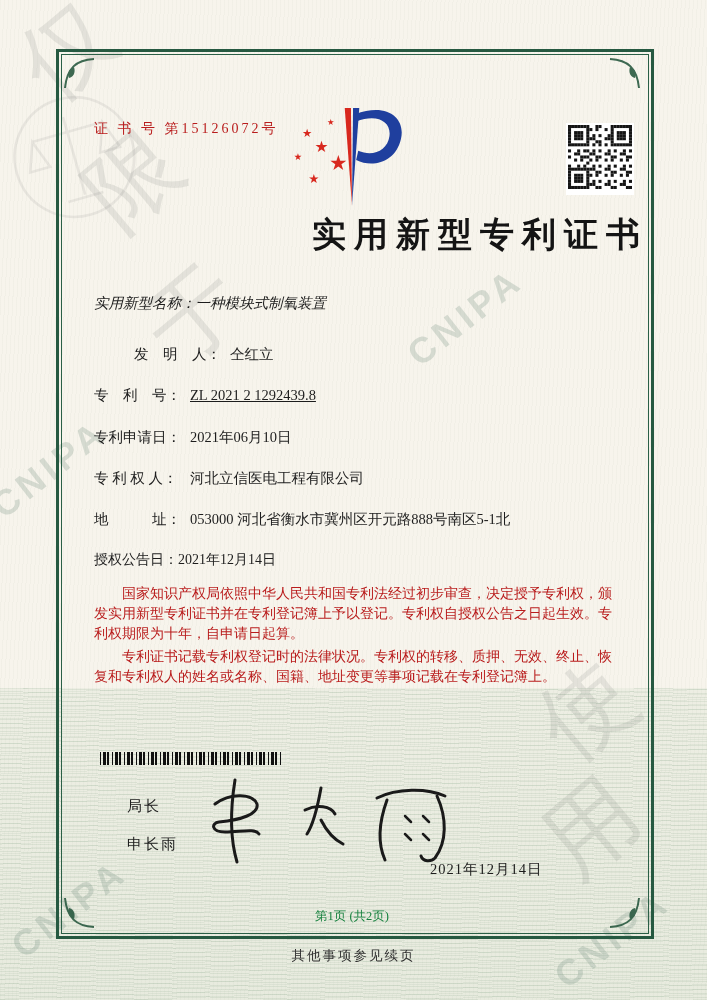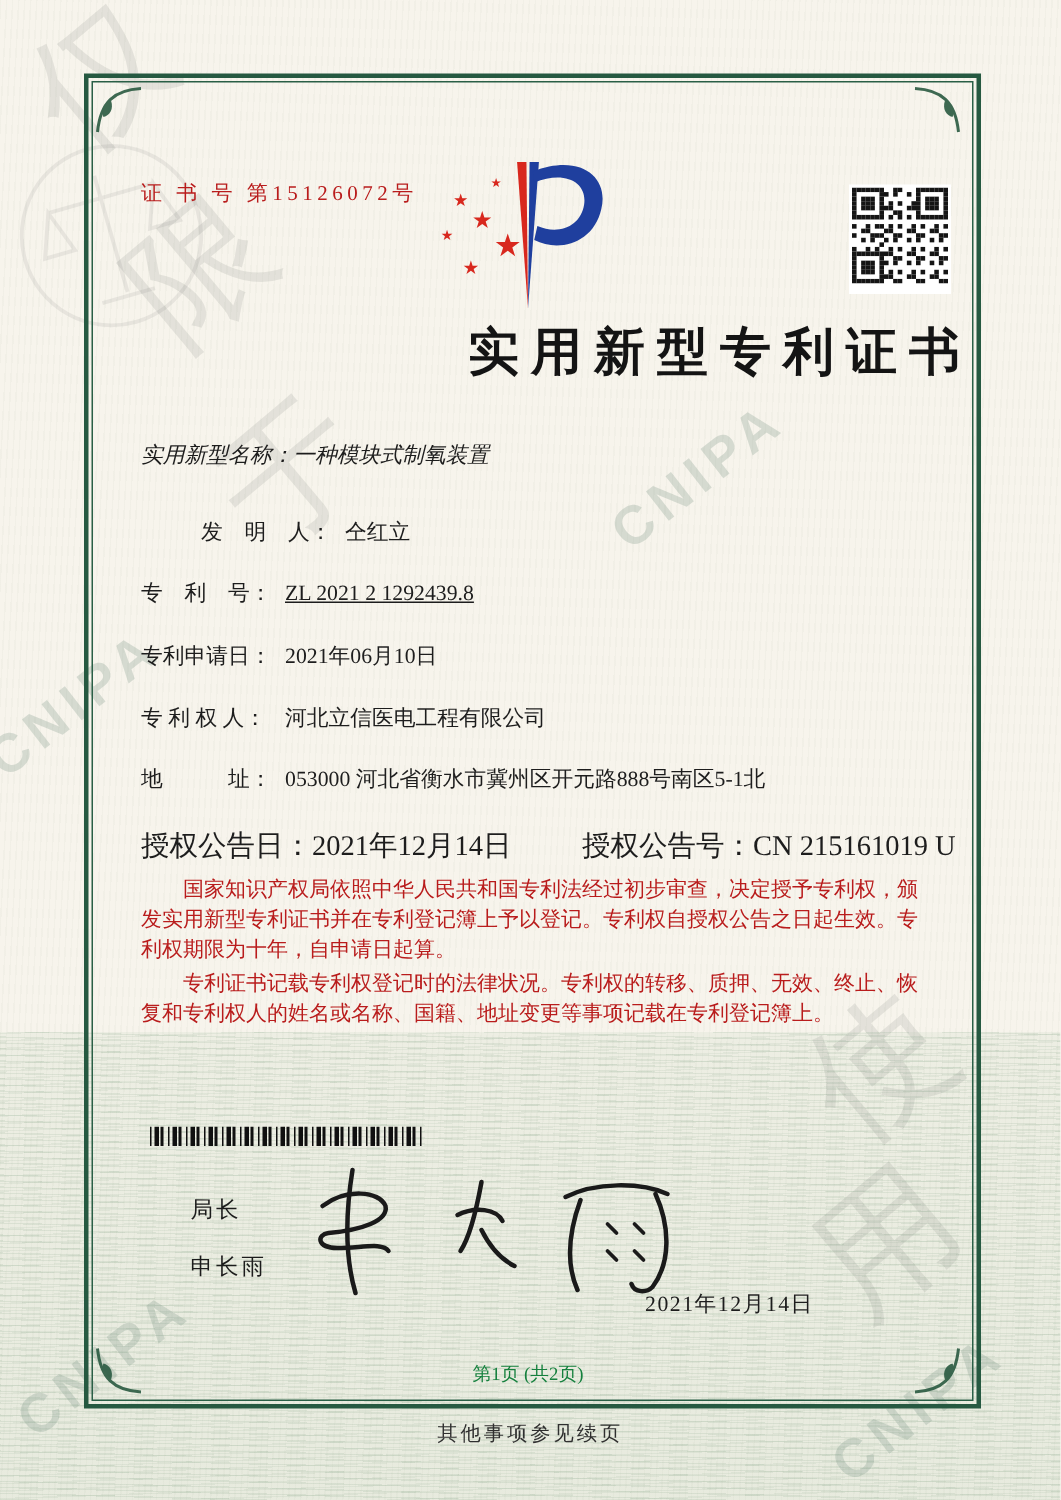--- a/index.html
+++ b/index.html
@@ -32,21 +32,21 @@
   .cert-no{position:absolute;left:94px;top:120px;z-index:4;
        font-size:14px;letter-spacing:3px;color:#b91c1c;}
   .logo{position:absolute;left:286px;top:106px;width:132px;height:104px;z-index:4;}
   .qr{position:absolute;left:566px;top:123px;z-index:4;background:#fff;padding:2px;}
   .title{position:absolute;left:56px;top:212px;width:592px;z-index:4;text-align:right;
        font-size:34px;font-weight:bold;letter-spacing:8px;color:#141414;}
 
   .field{position:absolute;left:94px;z-index:4;font-size:14.5px;color:#1d1d1d;white-space:nowrap;}
   .flabel{display:inline-block;min-width:96px;}
   .f0{top:294px;font-style:italic;} .f1{top:345px;margin-left:40px;} .f2{top:386px;text-decoration:underline;} .f3{top:428px;} .f4{top:469px;} .f5{top:510px;}
-  .grant{position:absolute;left:94px;top:551px;width:520px;z-index:4;font-size:19px;color:#1d1d1d;white-space:nowrap;}
+  .grant{position:absolute;left:94px;top:551px;width:520px;z-index:4;font-size:14px;color:#1d1d1d;white-space:nowrap;}
   .grant .right{position:absolute;left:294px;top:0;}
 
   .body-text{position:absolute;left:94px;top:584px;width:518px;z-index:4;
        font-size:14px;line-height:20px;color:#b91c1c;text-align:justify;}
   .body-text p{margin:0 0 3px 0;text-indent:2em;}
 
   .barcode{position:absolute;left:100px;top:751px;z-index:4;}
   .signer{position:absolute;left:127px;z-index:4;font-size:15px;letter-spacing:2px;color:#1c1c1c;}
   .signer-title{top:797px;} .signer-name{top:835px;}
   .signature{position:absolute;left:196px;top:770px;z-index:5;}
@@ -323,21 +323,20 @@
 
 <div class="field f0"><span class="flabel">实用新型名称：</span><span>一种模块式制氧装置</span></div>
 <div class="field f1"><span class="flabel">发　明　人：</span><span>仝红立</span></div>
 <div class="field f2"><span class="flabel">专　利　号：</span><span>ZL 2021 2 1292439.8</span></div>
 <div class="field f3"><span class="flabel">专利申请日：</span><span>2021年06月10日</span></div>
 <div class="field f4"><span class="flabel">专 利 权 人：</span><span>河北立信医电工程有限公司</span></div>
 <div class="field f5"><span class="flabel">地　　　址：</span><span>053000 河北省衡水市冀州区开元路888号南区5-1北</span></div>
 
 <div class="grant">
   <span>授权公告日：</span><span>2021年12月14日</span>
-  <span class="right"><span>授权公告号：</span><span>CN 215161019 U</span></span>
 </div>
 
 <div class="body-text">
   <p>国家知识产权局依照中华人民共和国专利法经过初步审查，决定授予专利权，颁发实用新型专利证书并在专利登记簿上予以登记。专利权自授权公告之日起生效。专利权期限为十年，自申请日起算。</p>
   <p>专利证书记载专利权登记时的法律状况。专利权的转移、质押、无效、终止、恢复和专利权人的姓名或名称、国籍、地址变更等事项记载在专利登记簿上。</p>
 </div>
 
 <div class="barcode"><svg id="barcode" width="185" height="13" fill="#101010">
       <rect x="0" y="0" width="1" height="13"></rect>
       <rect x="3" y="0" width="3" height="13"></rect>

